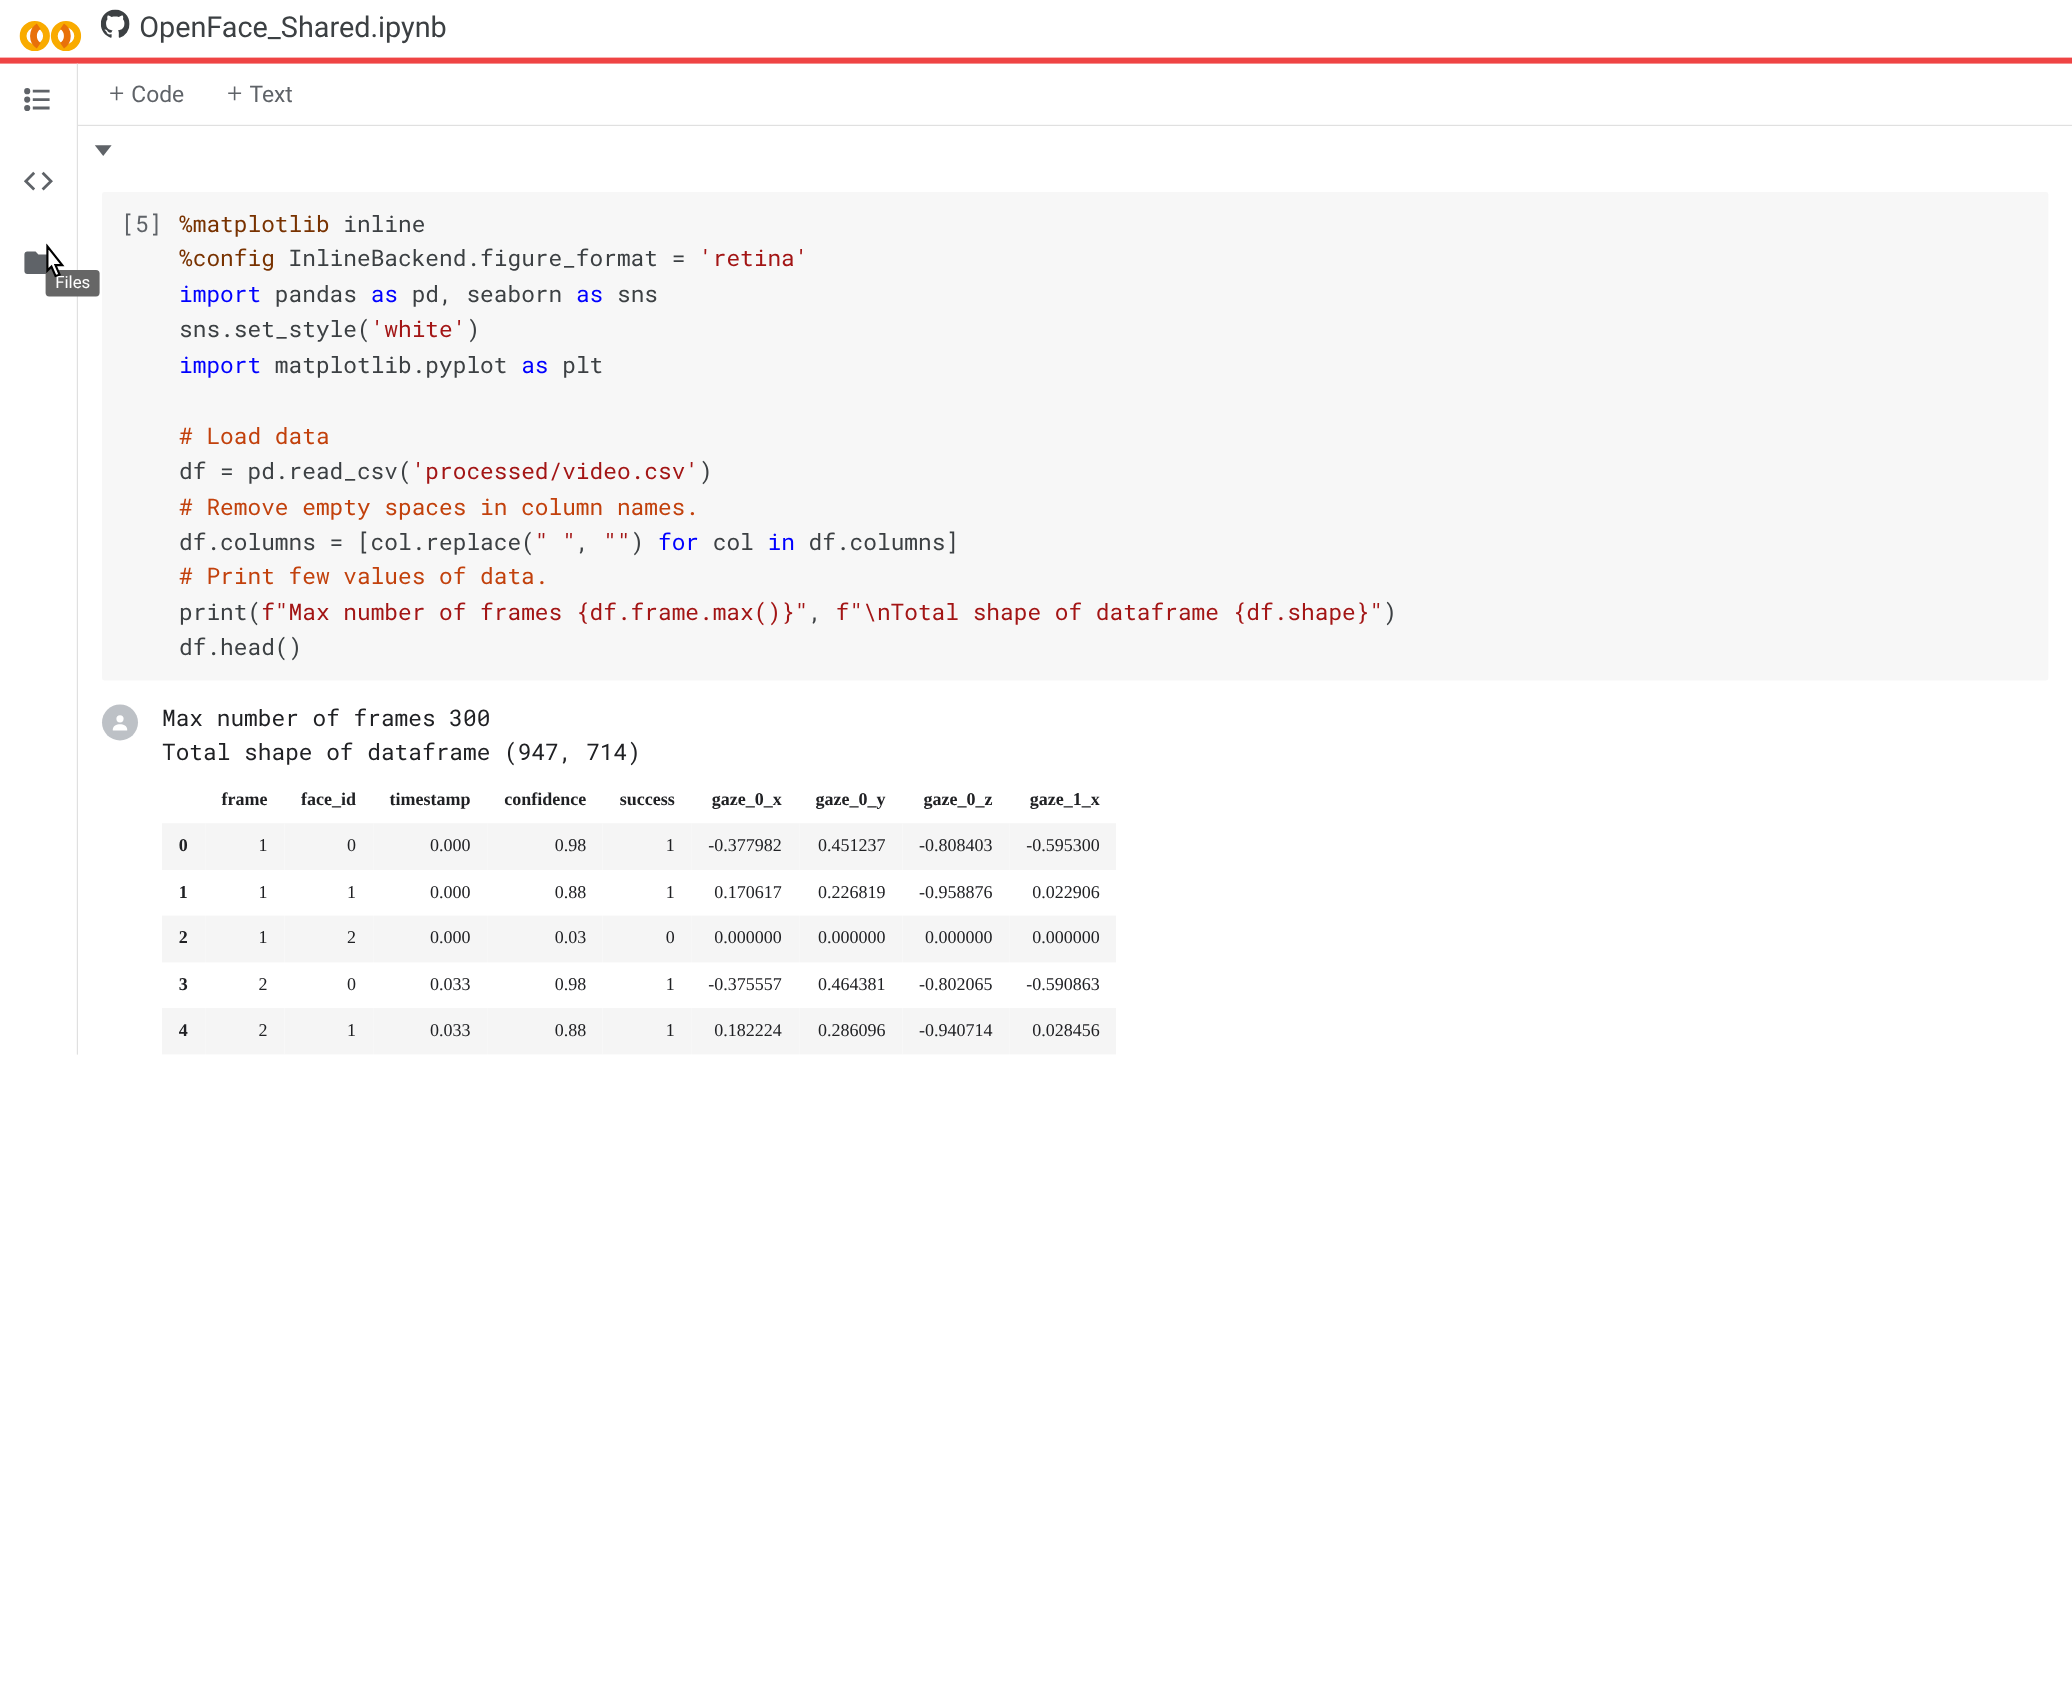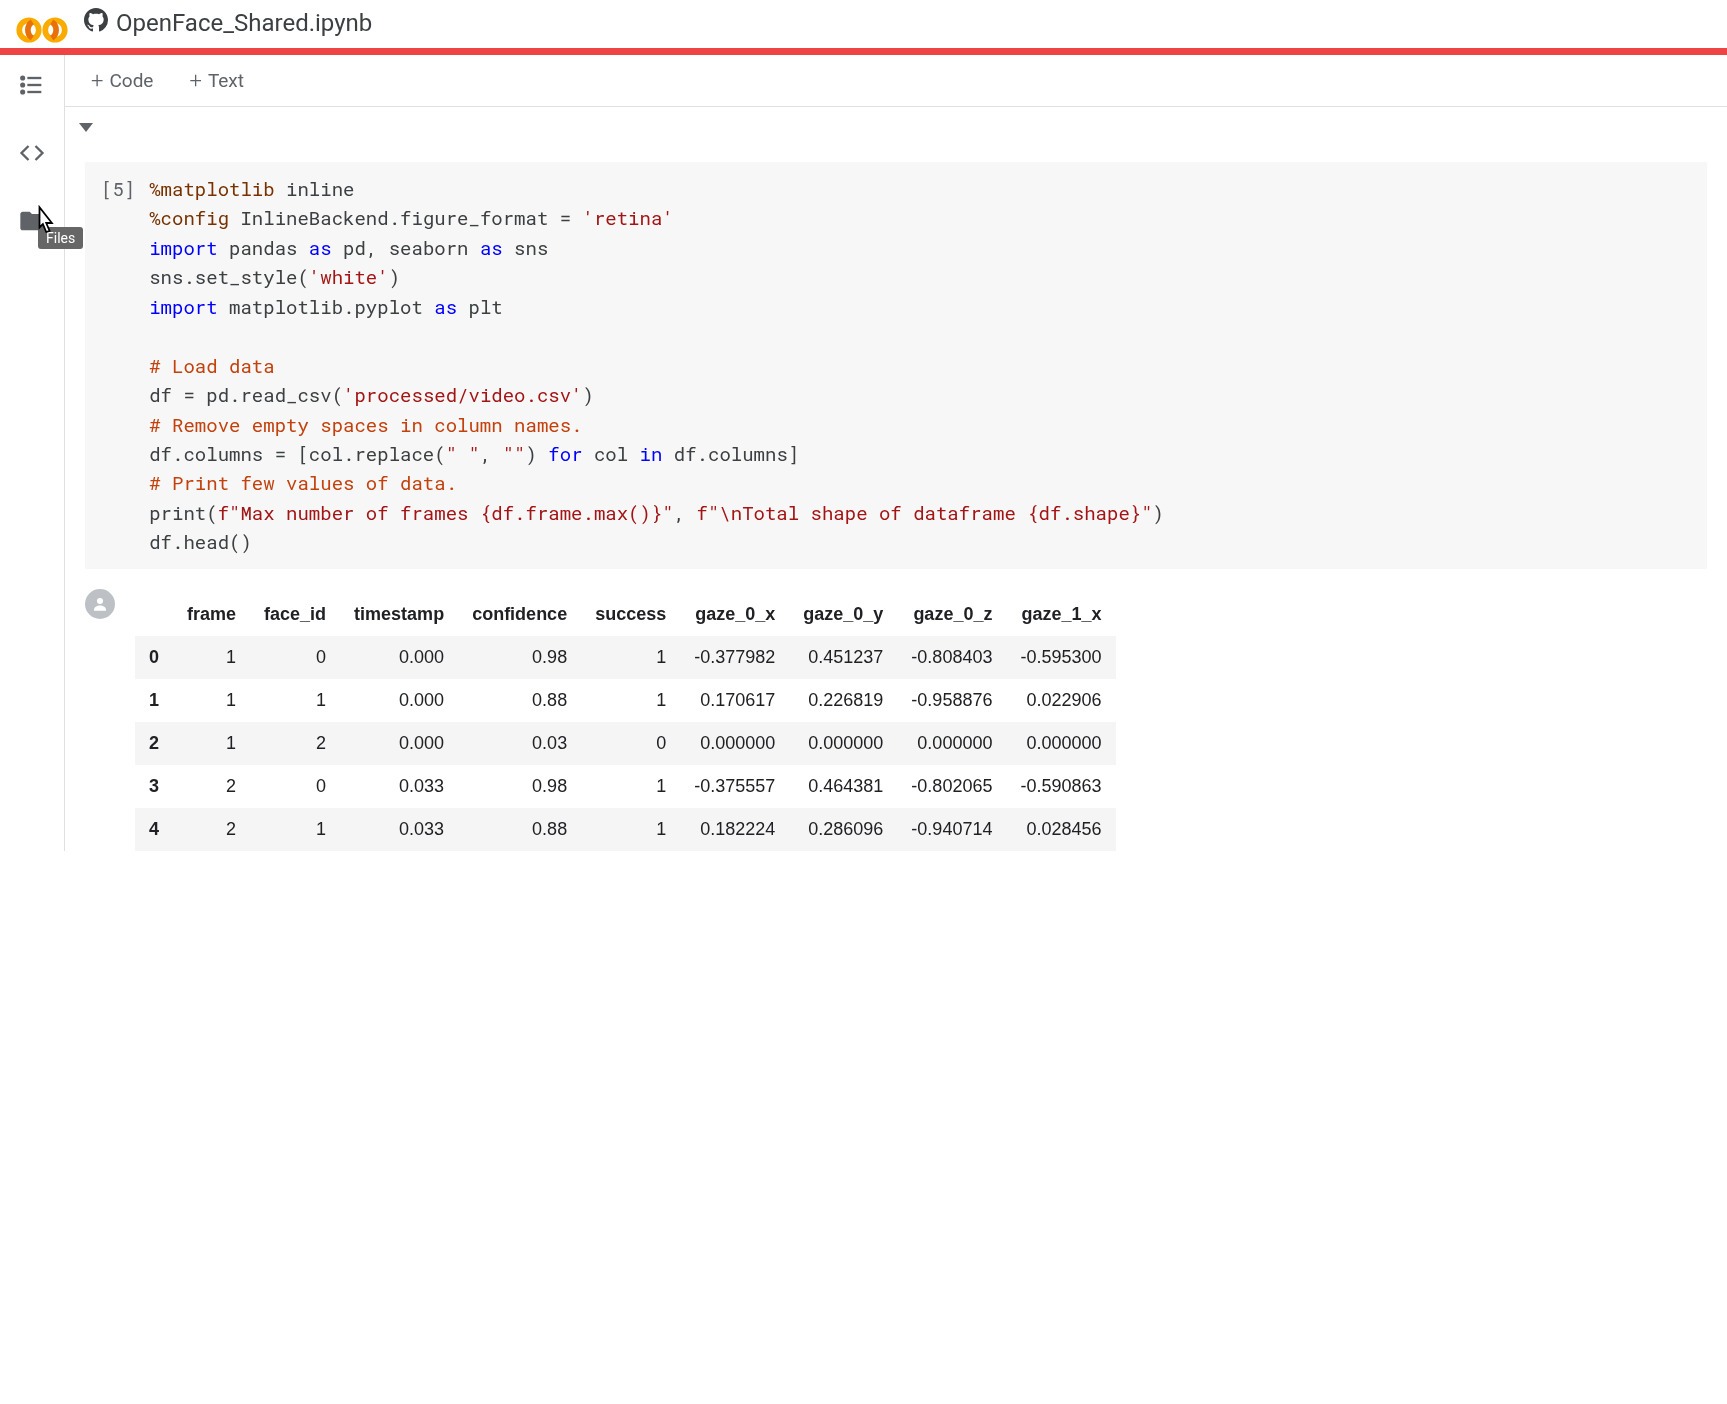--- a/index.html
+++ b/index.html
@@ -8,21 +8,21 @@
     background: #fff;
     color: #3c4043;
     font-size: 14px;
   }
 
   
   .header {
     display: flex;
     align-items: flex-start;
     padding: 8px 16px 0 16px;
-    border-bottom: 7px solid #ef4444;
+    border-bottom: 5px solid #ef4444;
     gap: 16px;
   }
   .colab-logo {
     width: 52px; height: 36px;
     margin-top: 4px;
     flex-shrink: 0;
   }
   .colab-logo svg { width: 100%; height: 100%; }
   .header-main { flex: 1; }
   .title-row {
@@ -184,22 +184,22 @@
     display: flex; align-items: center; justify-content: center;
     flex-shrink: 0;
     margin-top: 2px;
   }
   .avatar svg { width: 18px; height: 18px; fill: #fff; }
   .output-body { flex: 1; overflow-x: auto; }
   .stdout { white-space: pre; margin-bottom: 6px; }
 
   table.df {
     border-collapse: collapse;
-    font-family: Liberation Sans, sans-serif;
-    font-size: 18px;
+    font-family: Liberation Serif, serif;
+    font-size: 15px;
     margin-top: 6px;
   }
   table.df th, table.df td {
     padding: 8px 14px;
     text-align: right;
     white-space: nowrap;
   }
   table.df th { font-weight: 700; }
   table.df tbody tr:nth-child(odd) { background: #f5f5f5; }
   table.df tbody th { font-weight: 700; }
@@ -304,20 +304,22 @@
     </div>
 
     <div class="output">
       <div class="avatar">
         <svg viewBox="0 0 24 24">
             <circle cx="12" cy="8" r="4"></circle>
             <path d="M4 20c0-4 4-6 8-6s8 2 8 6v1H4v-1z"></path>
           </svg>
       </div>
       <div class="output-body">
+        <div class="stdout">Max number of frames 300
+Total shape of dataframe (947, 714)</div>
         <table class="df" id="df-table">
           <thead>
               <tr id="df-head-row">
                 <th></th>
                 <th>frame</th>
                 <th>face_id</th>
                 <th>timestamp</th>
                 <th>confidence</th>
                 <th>success</th>
                 <th>gaze_0_x</th>

